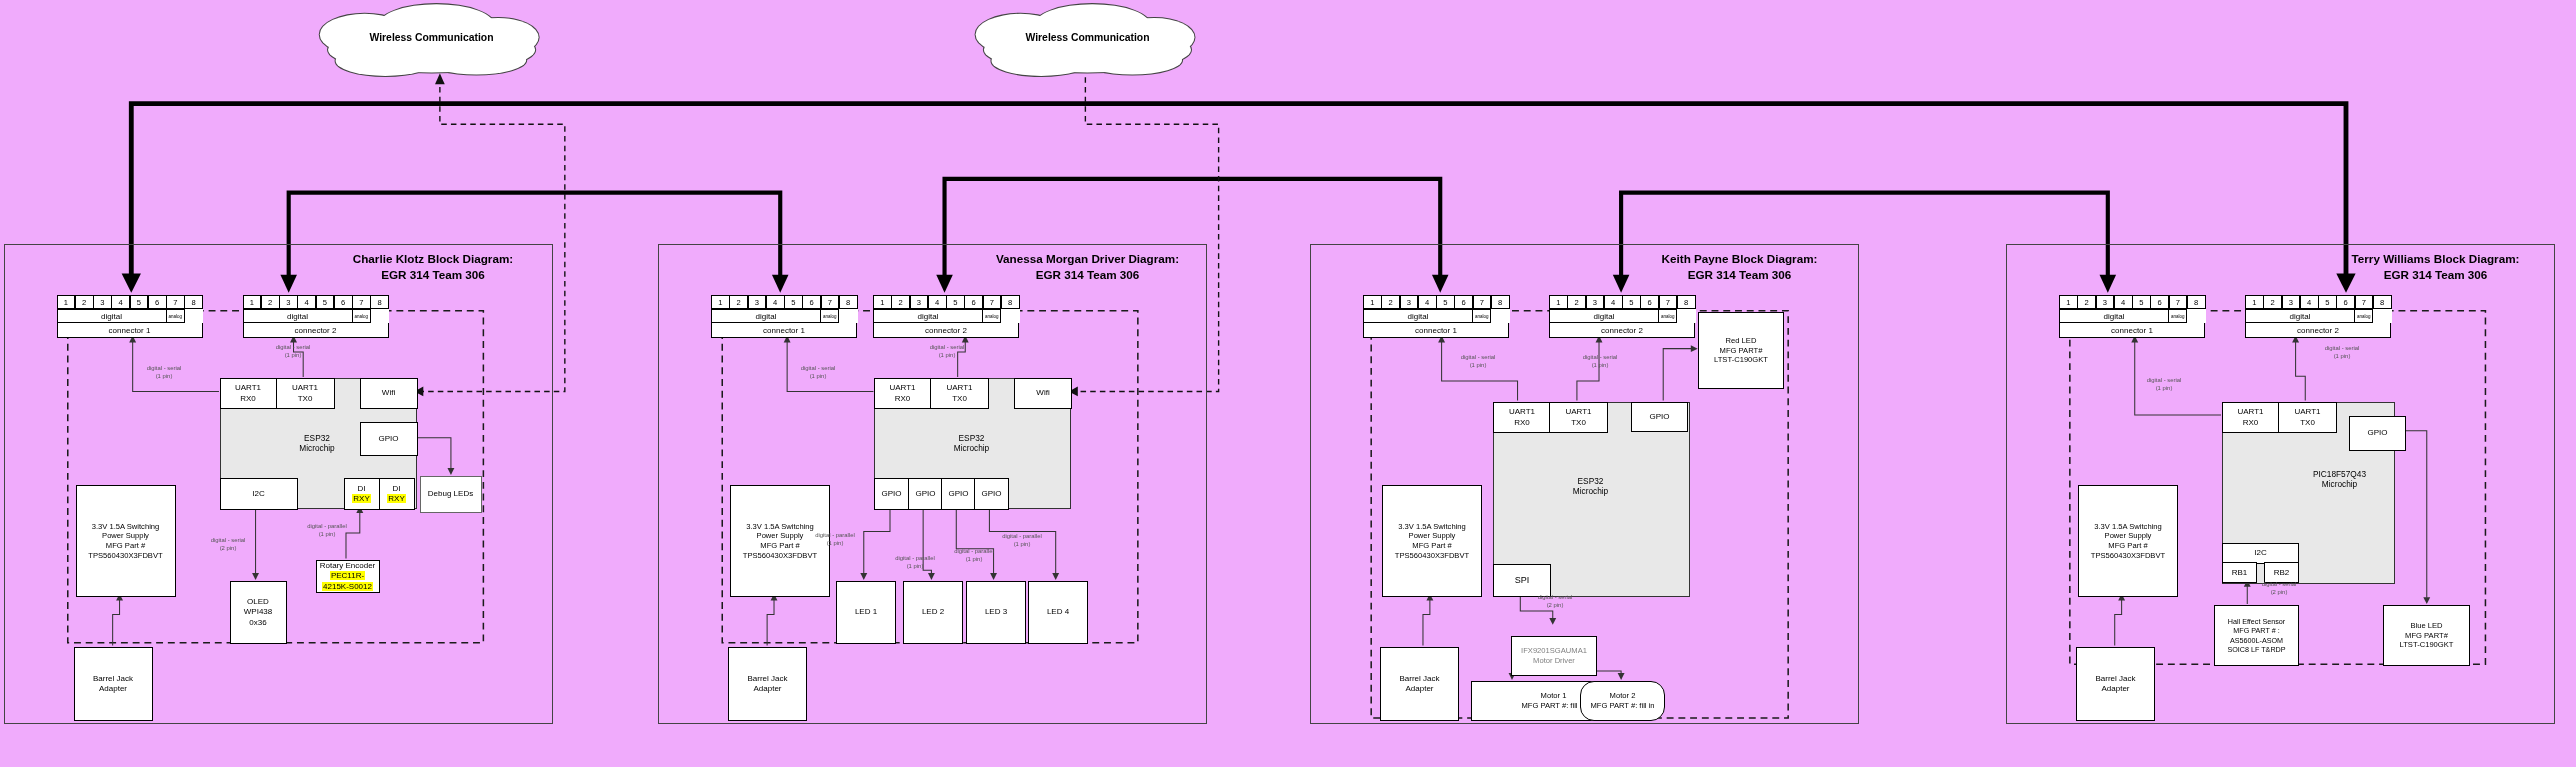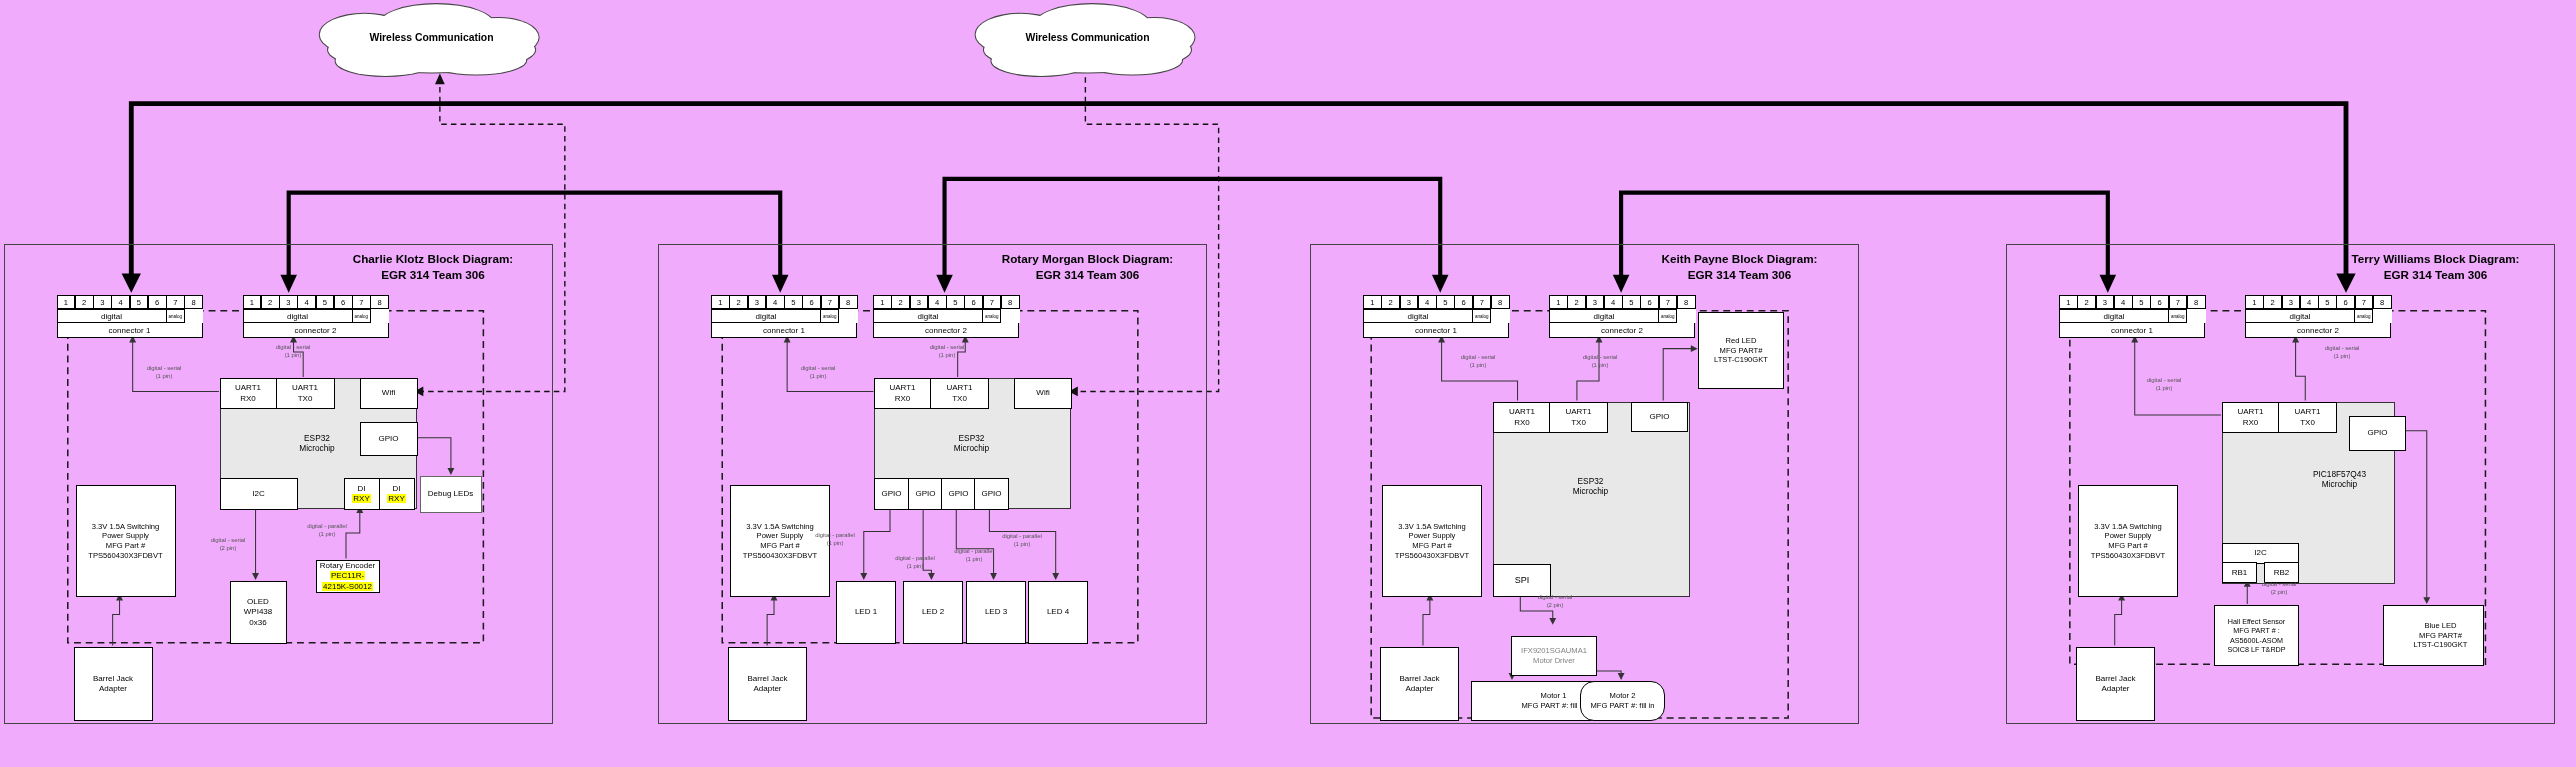--- a/index.html
+++ b/index.html
@@ -229,21 +229,21 @@
   <div class="box" style="left:311px;top:315px;width:62px;height:31px;"><span><span>Rotary Encoder</span><br><span class="hl">PEC11R-</span><br><span class="hl">4215K-S0012</span></span></div>
   <div class="box" style="left:71px;top:240px;width:98px;height:110px;font-size:7.6px;">3.3V 1.5A Switching
 Power Supply
 MFG Part #
 TPS560430X3FDBVT</div>
   <div class="box" style="left:69px;top:402px;width:77px;height:72px;">Barrel Jack
 Adapter</div>
 </div>
 
 <div class="board" style="left:658px;">
-  <div class="btitle"><span>Rotary Morgan Block Diagram:</span><br><span>EGR 314 Team 306</span></div>
+  <div class="btitle"><span>Vanessa Morgan Driver Diagram:</span><br><span>EGR 314 Team 306</span></div>
   <div class="connector" style="left:52px;">
         <div class="crow pins">
           <div class="pin">1</div>
           <div class="pin">2</div>
           <div class="pin">3</div>
           <div class="pin">4</div>
           <div class="pin">5</div>
           <div class="pin">6</div>
           <div class="pin">7</div>
           <div class="pin">8</div>
@@ -407,21 +407,21 @@
   <div class="box" style="left:271px;top:157px;width:57px;height:29px;">UART1
 TX0</div>
   <div class="box" style="left:342px;top:171px;width:55px;height:33px;">GPIO</div>
   <div class="box" style="left:215px;top:298px;width:75px;height:18.6px;">I2C</div>
   <div class="box" style="left:215px;top:317px;width:33px;height:19.3px;">RB1</div>
   <div class="box" style="left:257px;top:317px;width:33px;height:19.3px;">RB2</div>
   <div class="box smalltext" style="left:207px;top:360px;width:83px;height:59px;">Hall Effect Sensor
 MFG PART # :
 AS5600L-ASOM
 SOIC8 LF T&amp;RDP</div>
-  <div class="box" style="left:376px;top:360px;width:85px;height:59px;font-size:7.6px;padding-left:14px;">Blue LED
+  <div class="box" style="left:376px;top:360px;width:85px;height:59px;font-size:7.6px;">Blue LED
 MFG PART#
 LTST-C190GKT</div>
   <div class="box" style="left:71px;top:240px;width:98px;height:110px;font-size:7.6px;">3.3V 1.5A Switching
 Power Supply
 MFG Part #
 TPS560430X3FDBVT</div>
   <div class="box" style="left:69px;top:402px;width:77px;height:72px;">Barrel Jack
 Adapter</div>
 </div>
 

